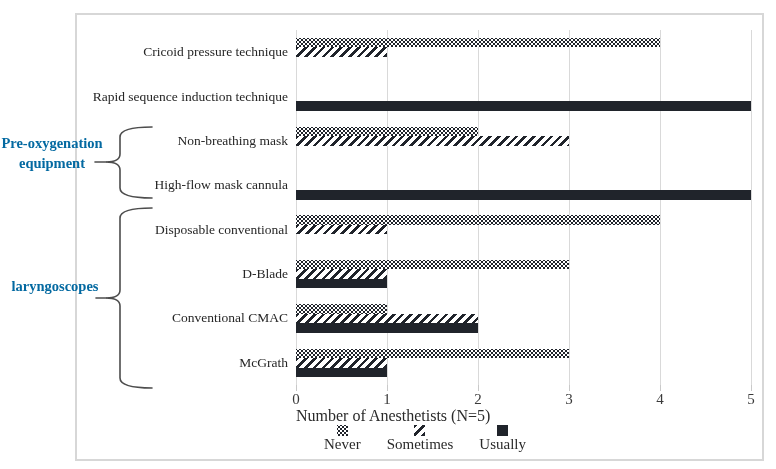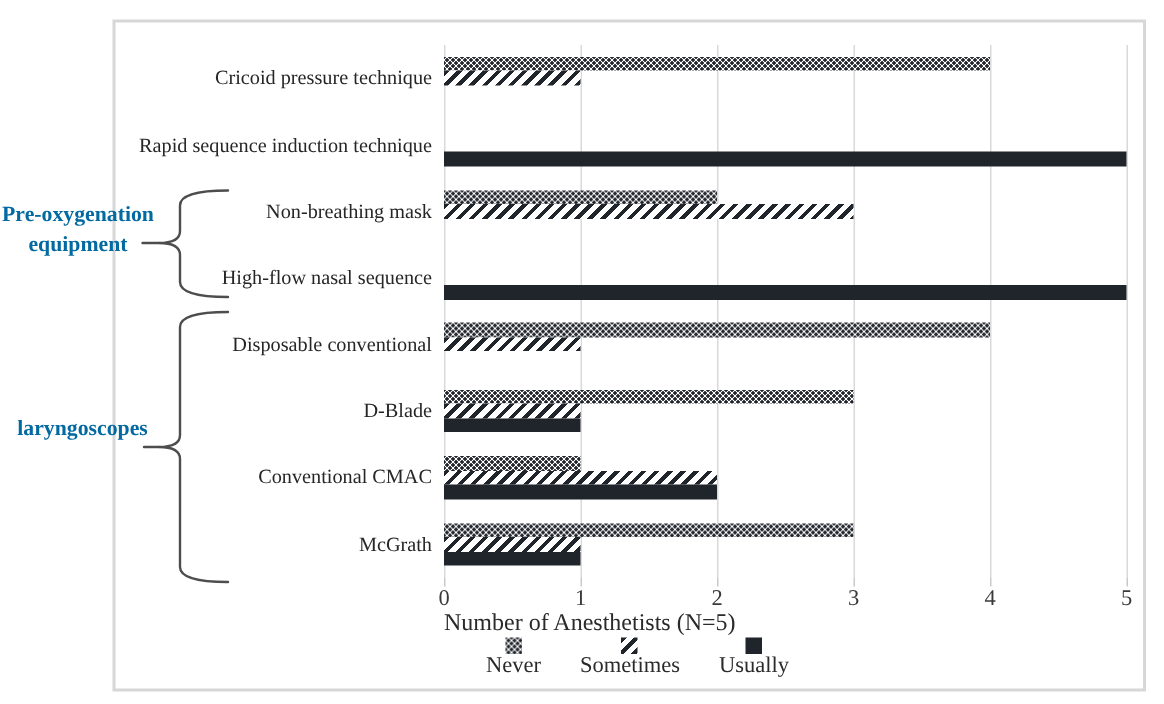--- a/index.html
+++ b/index.html
@@ -62,21 +62,21 @@
       <div class="bar p-hatch" style="left: 0px; top: 283.688px; width: 182px;"></div>
       <div class="bar p-solid" style="left: 0px; top: 293.188px; width: 182px;"></div>
       <div class="bar p-dots" style="left: 0px; top: 318.562px; width: 273px;"></div>
       <div class="bar p-hatch" style="left: 0px; top: 328.062px; width: 91px;"></div>
       <div class="bar p-solid" style="left: 0px; top: 337.562px; width: 91px;"></div>
     </div>
   <div id="cats">
       <div class="cat-label" style="top: 43.1875px; font-family: Liberation Serif, serif;">Cricoid pressure technique</div>
       <div class="cat-label" style="top: 87.5625px;">Rapid sequence induction technique</div>
       <div class="cat-label" style="top: 131.938px;">Non-breathing mask</div>
-      <div class="cat-label" style="top: 176.312px;">High-flow nasal sequence</div>
+      <div class="cat-label" style="top: 176.312px;">High-flow mask cannula</div>
       <div class="cat-label" style="top: 220.688px;">Disposable conventional</div>
       <div class="cat-label" style="top: 265.062px;">D-Blade</div>
       <div class="cat-label" style="top: 309.438px;">Conventional CMAC</div>
       <div class="cat-label" style="top: 353.812px;">McGrath</div>
     </div>
   <div id="tickmarks">
       <div class="tickmark" style="left: 296px;"></div>
       <div class="tickmark" style="left: 387px;"></div>
       <div class="tickmark" style="left: 478px;"></div>
       <div class="tickmark" style="left: 569px;"></div>

